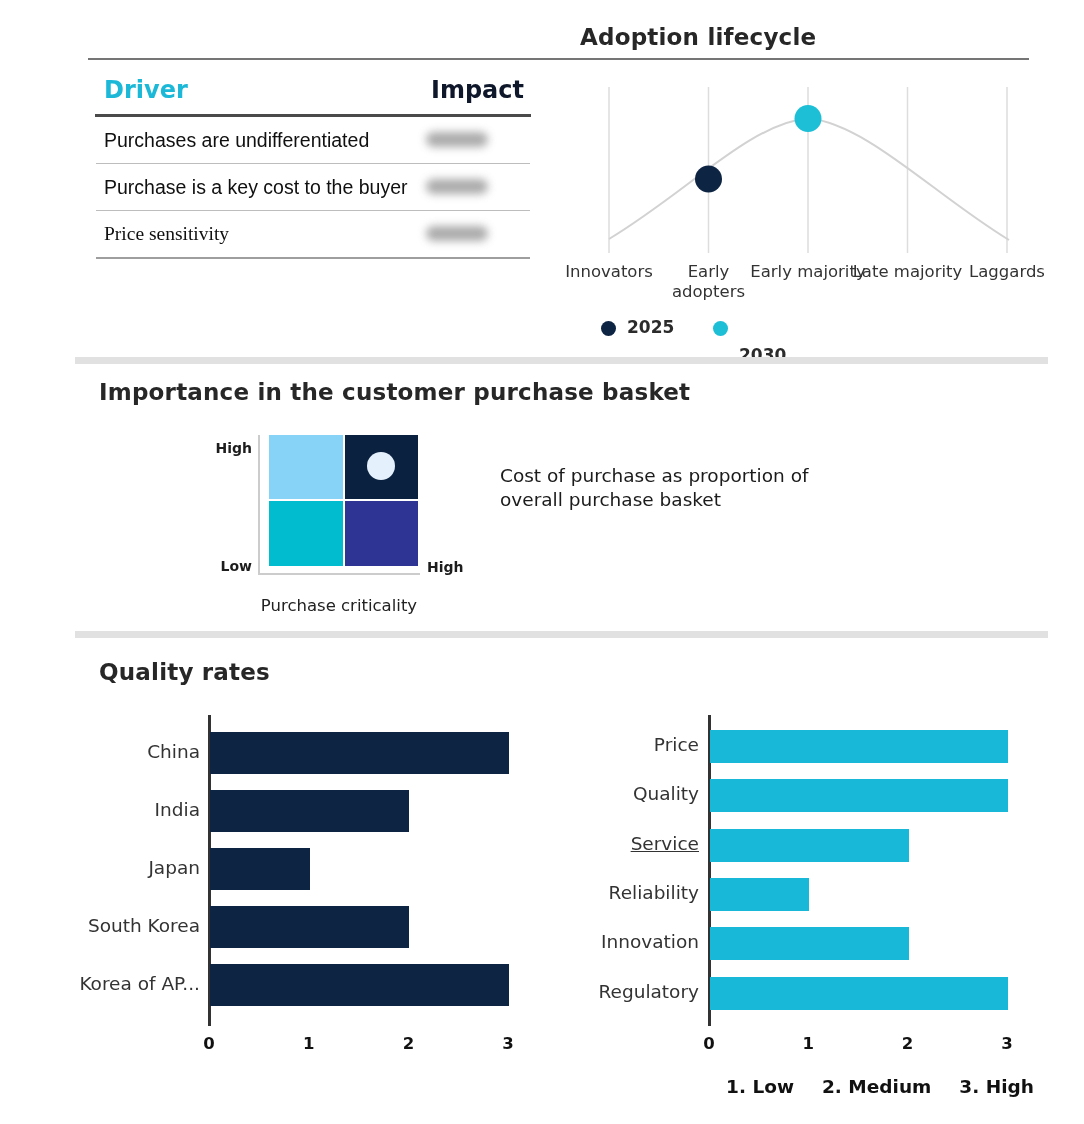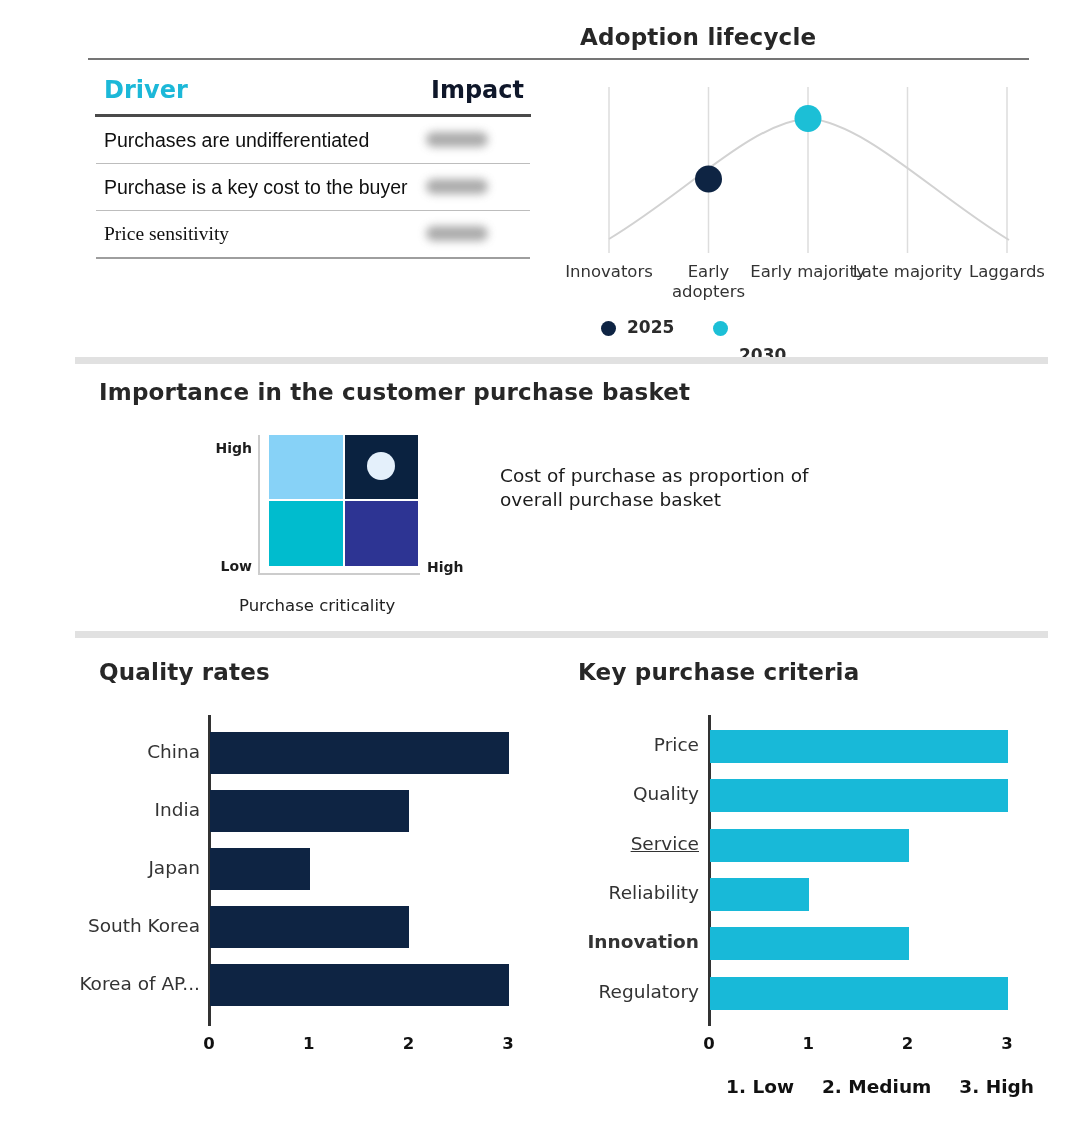--- a/index.html
+++ b/index.html
@@ -109,21 +109,21 @@
 
   <div class="quad" id="quad-tl" style="left: 269px; top: 435px; width: 74px; height: 64px; background: rgb(135, 210, 247);"></div>
   <div class="quad" id="quad-tr" style="left: 345px; top: 435px; width: 73px; height: 64px; background: rgb(10, 34, 64);"></div>
   <div class="quad" id="quad-bl" style="left: 269px; top: 501px; width: 74px; height: 65px; background: rgb(0, 188, 206);"></div>
   <div class="quad" id="quad-br" style="left: 345px; top: 501px; width: 73px; height: 65px; background: rgb(45, 52, 147);"></div>
   <div class="abs" id="quad-marker" style="left: 367px; top: 452px; width: 28px; height: 28px; border-radius: 50%; background: rgb(228, 240, 251);"></div>
 
   <div class="mx-lab" style="left:180px;top:440px;width:72px;text-align:right;">High</div>
   <div class="mx-lab" style="left:180px;top:558px;width:72px;text-align:right;">Low</div>
   <div class="mx-lab" style="left:427px;top:559px;">High</div>
-  <div class="abs" style="left:239px;top:596px;width:200px;font-size:16.5px;color:#222;">Purchase criticality</div>
+  <div class="abs" style="left:239px;top:596px;width:200px;text-align:center;font-size:16.5px;color:#222;">Purchase criticality</div>
 
   <div class="abs annot" style="left:500px;top:464px;">
     <div>Cost of purchase as proportion of</div>
     <div>overall purchase basket</div>
   </div>
 
   <div class="abs divider" style="left:75px;top:631px;width:973px;"></div>
 
   <div class="abs sec-title" style="left:99px;top:659px;">Quality rates</div>
   <div class="axis-y" style="left:208px;top:715px;height:311px;"></div>
@@ -137,33 +137,32 @@
       <div class="bar" style="left: 210px; top: 906px; width: 199.4px; height: 42px; background: rgb(14, 36, 67);"></div>
       <div class="bar-label" style="left: 40px; top: 915px;">South Korea</div>
       <div class="bar" style="left: 210px; top: 964px; width: 299.1px; height: 42px; background: rgb(14, 36, 67);"></div>
       <div class="bar-label" style="left: 40px; top: 973px;">Korea of AP...</div>
       <div class="tick" style="left: 189px; top: 1034px;">0</div>
       <div class="tick" style="left: 288.7px; top: 1034px;">1</div>
       <div class="tick" style="left: 388.4px; top: 1034px;">2</div>
       <div class="tick" style="left: 488.1px; top: 1034px;">3</div>
     </div>
 
-  <div class="abs sec-title" style="left:578px;top:659px;">Key purchase criteria</div>
   <div class="axis-y" style="left:708px;top:715px;height:311px;"></div>
   <div class="abs" id="chart-criteria" style="left:0;top:0;width:0;height:0;">
       <div class="bar" style="left: 710px; top: 730px; width: 297.9px; height: 33px; background: rgb(24, 185, 216);"></div>
       <div class="bar-label" style="left: 539px; top: 734px;">Price</div>
       <div class="bar" style="left: 710px; top: 779.3px; width: 297.9px; height: 33px; background: rgb(24, 185, 216);"></div>
       <div class="bar-label" style="left: 539px; top: 783.3px;">Quality</div>
       <div class="bar" style="left: 710px; top: 828.6px; width: 198.6px; height: 33px; background: rgb(24, 185, 216);"></div>
       <div class="bar-label" style="left: 539px; top: 832.6px; text-decoration: underline;">Service</div>
       <div class="bar" style="left: 710px; top: 877.9px; width: 99.3px; height: 33px; background: rgb(24, 185, 216);"></div>
       <div class="bar-label" style="left: 539px; top: 881.9px;">Reliability</div>
       <div class="bar" style="left: 710px; top: 927.2px; width: 198.6px; height: 33px; background: rgb(24, 185, 216);"></div>
-      <div class="bar-label" style="left: 539px; top: 931.2px; font-weight: bold;">Innovation</div>
+      <div class="bar-label" style="left: 539px; top: 931.2px;">Innovation</div>
       <div class="bar" style="left: 710px; top: 976.5px; width: 297.9px; height: 33px; background: rgb(24, 185, 216);"></div>
       <div class="bar-label" style="left: 539px; top: 980.5px;">Regulatory</div>
       <div class="tick" style="left: 689px; top: 1034px;">0</div>
       <div class="tick" style="left: 788.3px; top: 1034px;">1</div>
       <div class="tick" style="left: 887.6px; top: 1034px;">2</div>
       <div class="tick" style="left: 986.9px; top: 1034px;">3</div>
     </div>
 
   <div class="abs footnote" id="criteria-footnote" style="left:670px;top:1076px;width:420px;">
       <span>1. Low</span>

